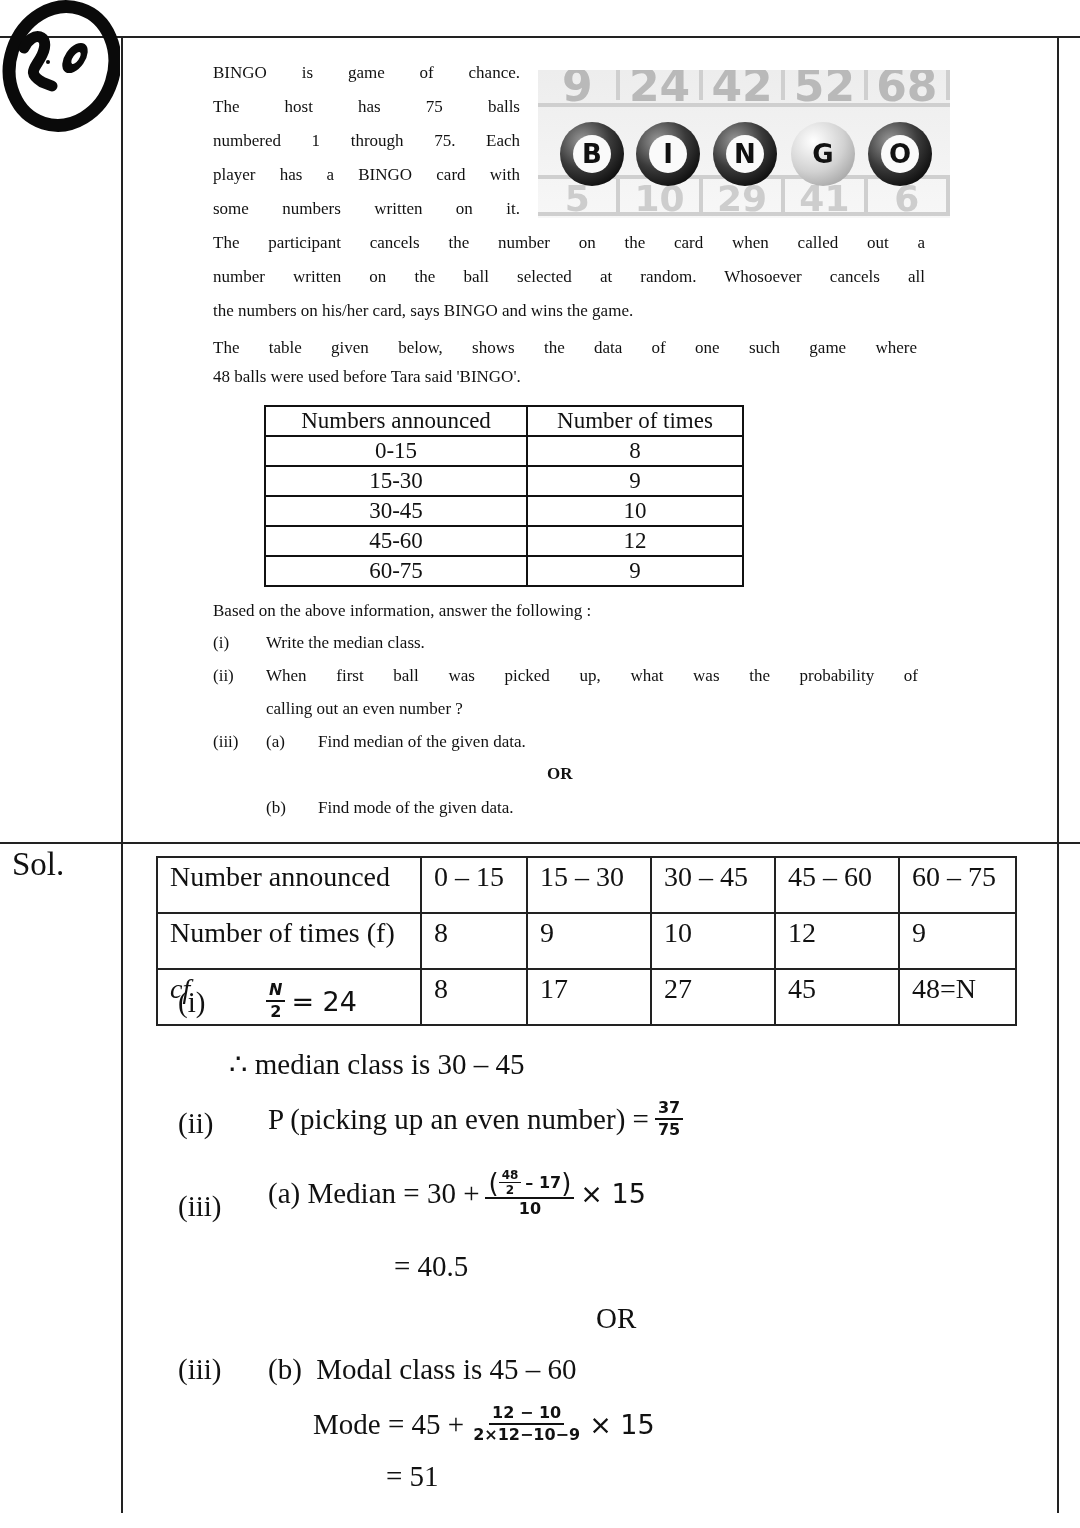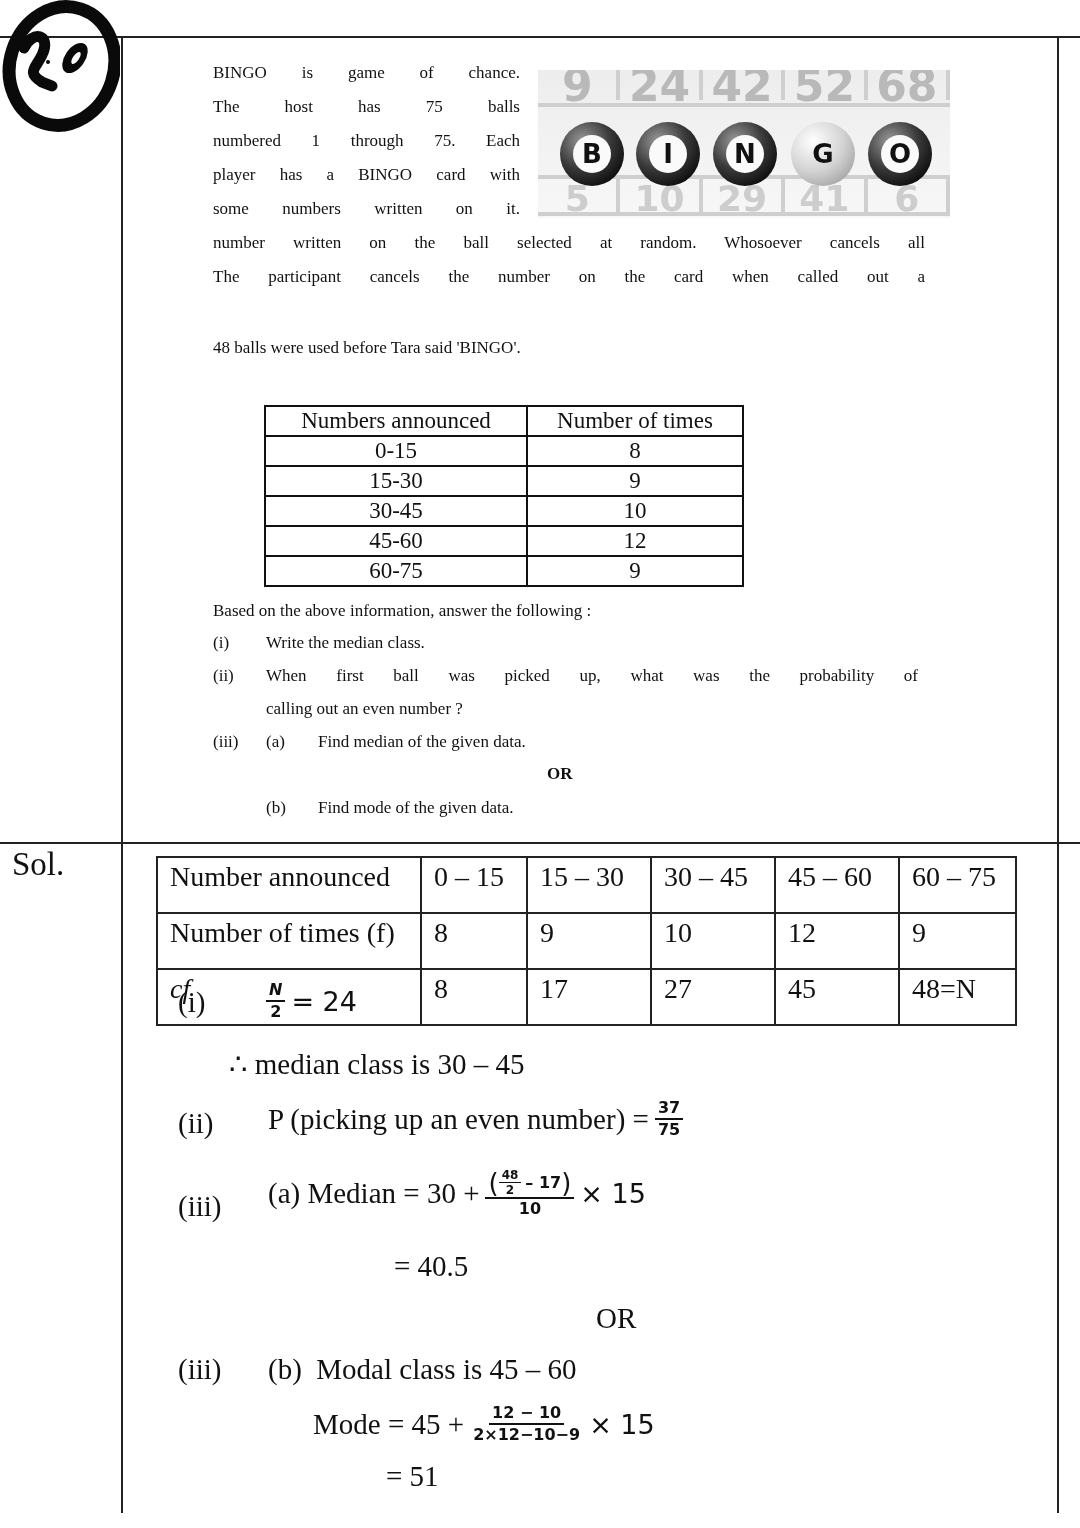--- a/index.html
+++ b/index.html
@@ -98,25 +98,27 @@
     </div>
   <div class="ball light" style="left:253px;">
       <div class="face">G</div>
     </div>
   <div class="ball" style="left:330px;">
       <div class="face">O</div>
     </div>
 </div>
 
 <div class="abs txt" style="left:213px; top:226px; width:712px;">
+  <div class="just">The participant cancels the number on the card when called out a</div>
   <div class="just">number written on the ball selected at random. Whosoever cancels all</div>
-  <div class="just">The participant cancels the number on the card when called out a</div>
+  <div>the numbers on his/her card, says BINGO and wins the game.</div>
 </div>
 
 <div class="abs txt" style="left:213px; top:333px; width:704px; line-height:29px;">
+  <div class="just">The table given below, shows the data of one such game where</div>
   <div>48 balls were used before Tara said 'BINGO'.</div>
 </div>
 
 <table class="q">
   <tbody>
       <tr>
     <th style="width:260px;">Numbers announced</th>
     <th>Number of times</th>
   </tr>
   <tr>

